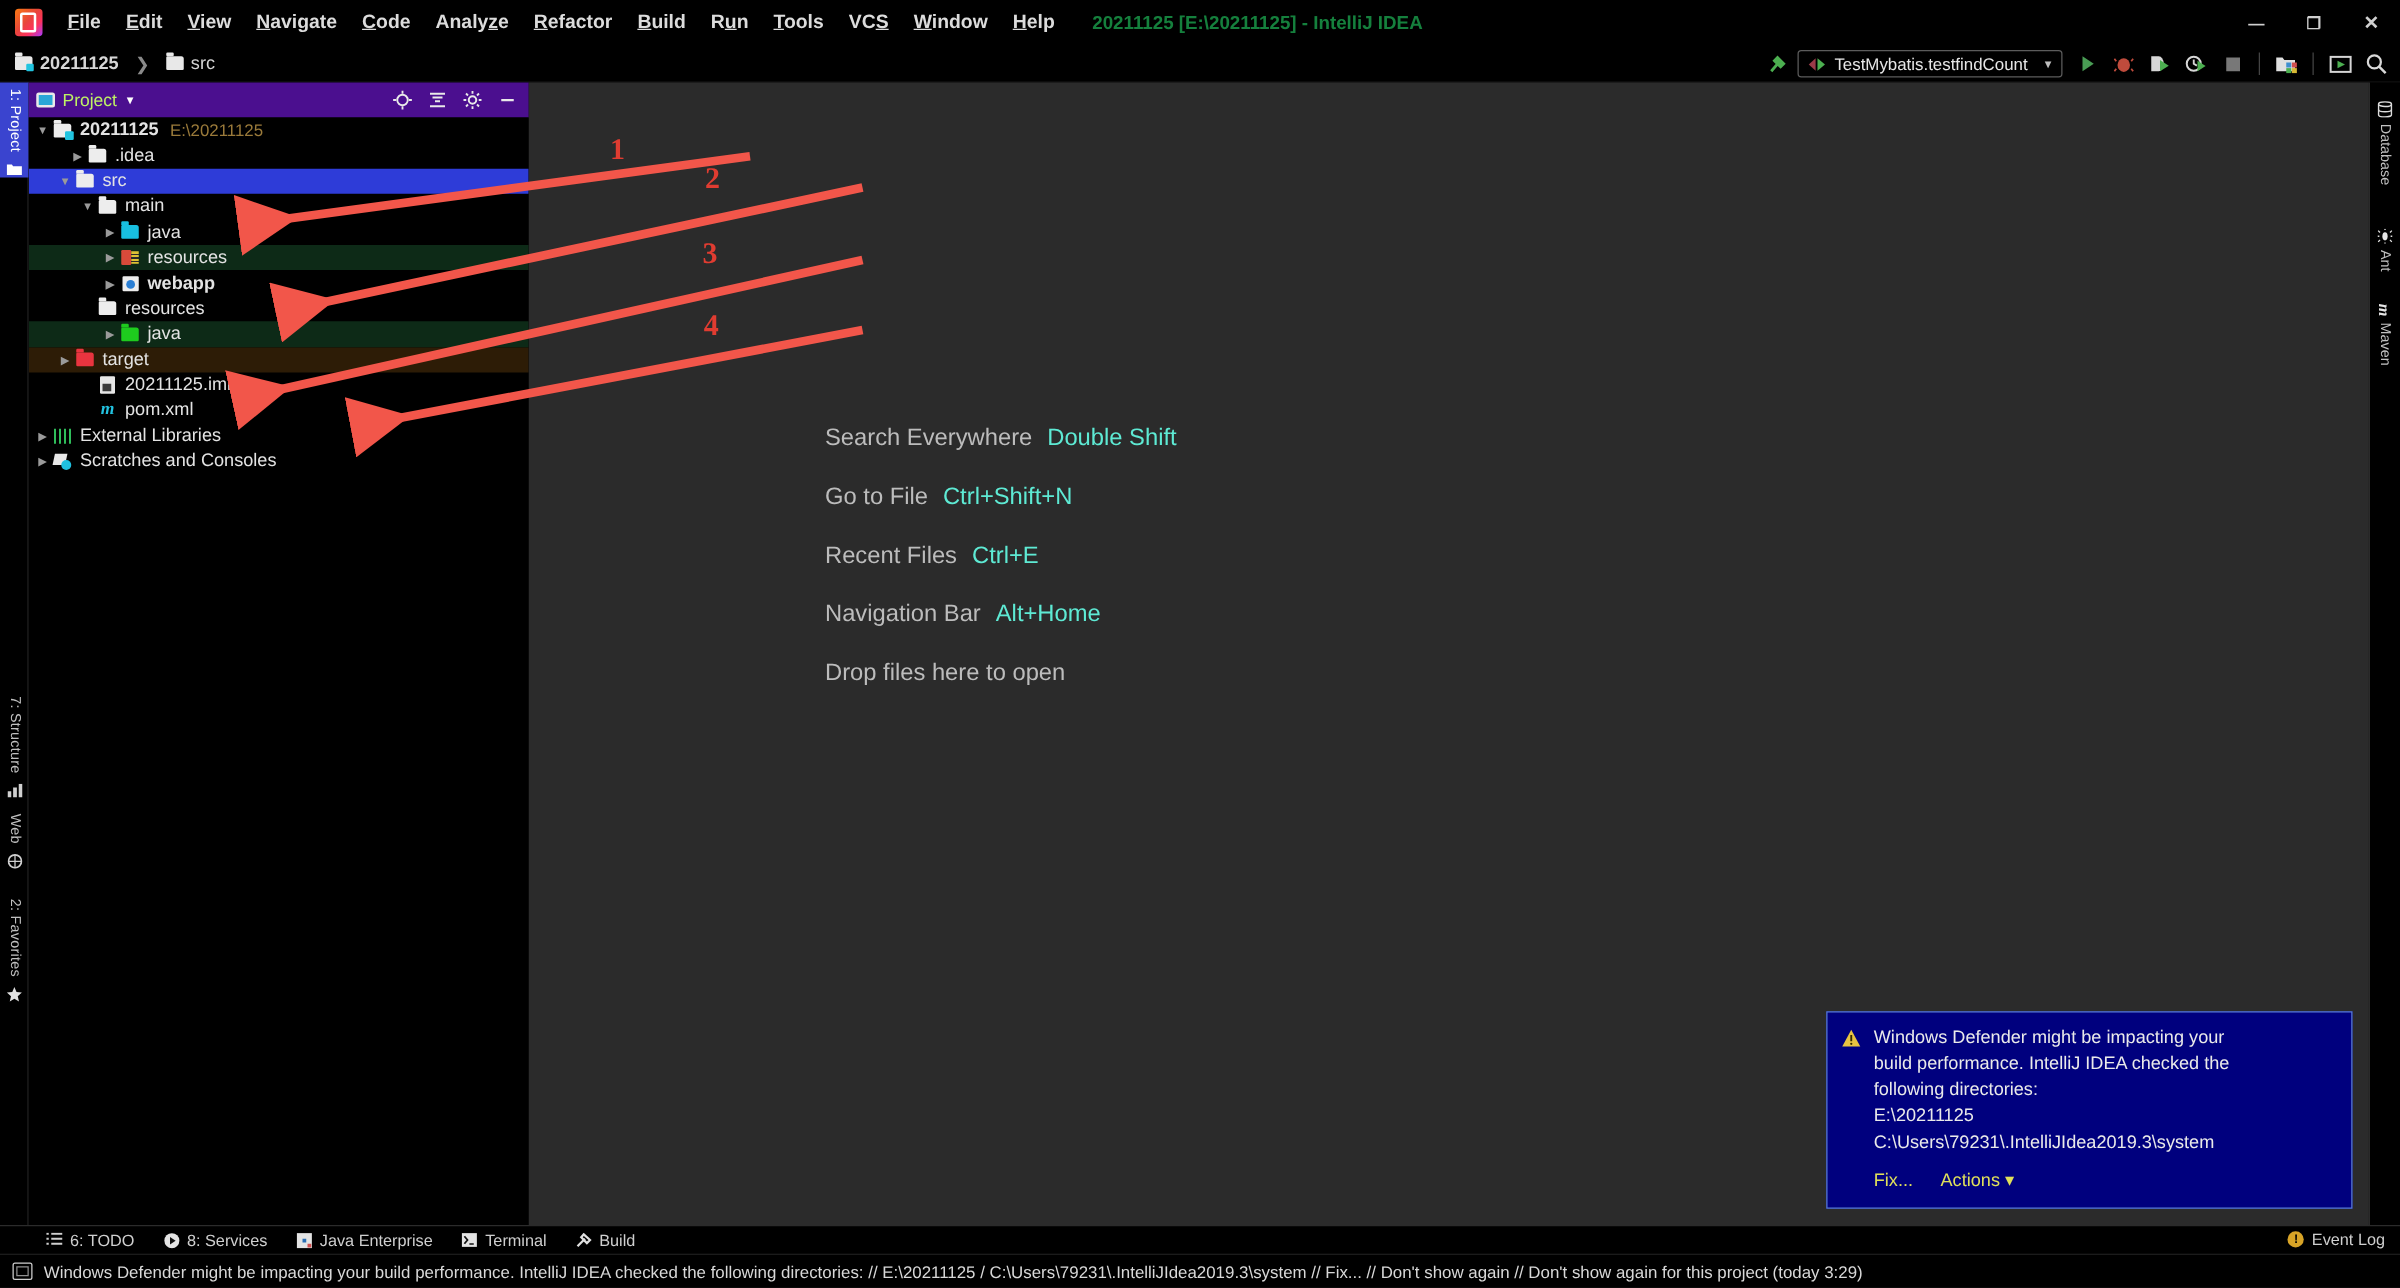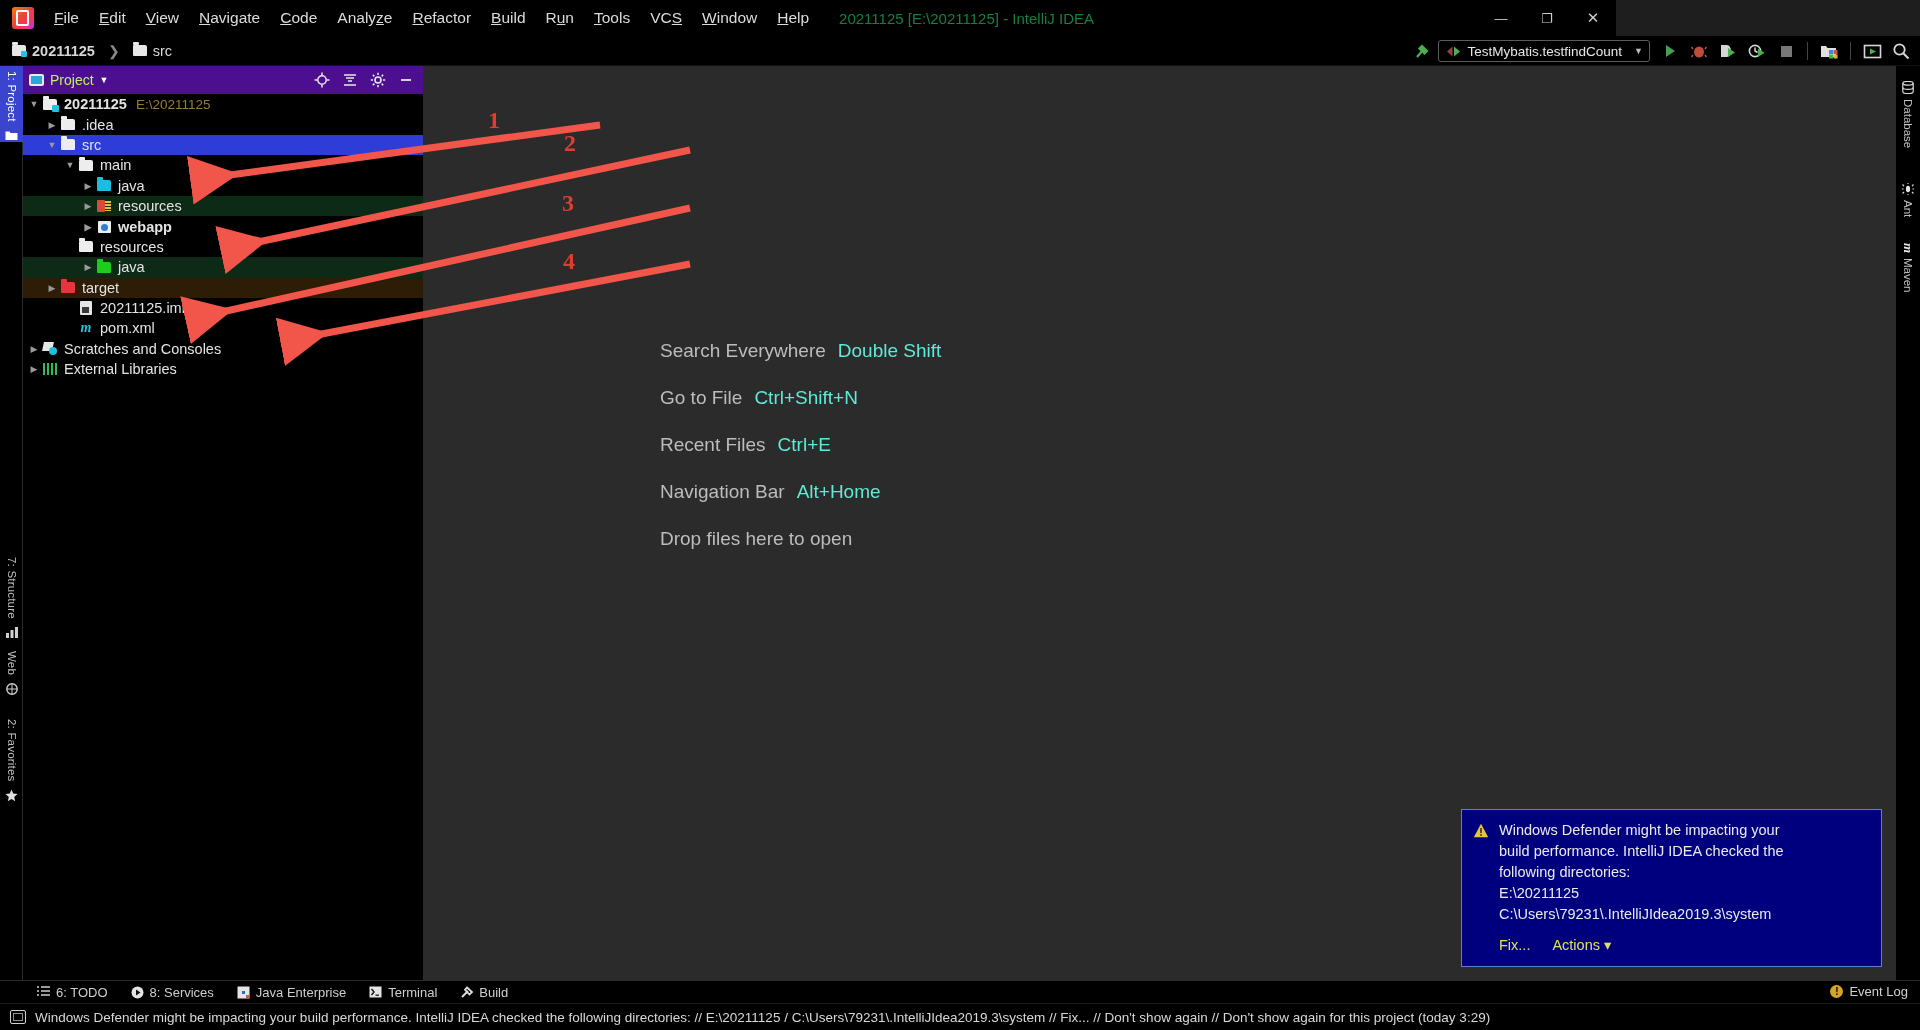--- a/index.html
+++ b/index.html
@@ -7,22 +7,22 @@
     width: 1920px; height: 1030px;
     background: #000;
     font-family: "Liberation Sans", sans-serif;
     overflow: hidden;
     color: #bbbbbb;
   }
   #app { position: relative; width:1920px; height:1030px; background:#1e1e1e; }
 
   
   .menubar {
-    position:absolute; left:0; top:0; width:1616px; height:36px;
-    background:#000; display:flex; align-items:center; padding-left:8px;
+    position:absolute; left:0; top:0; width:1920px; height:36px;
+    background:#000; display:flex; align-items:center; padding-left:8px;font-weight:bold;
   }
   .ij-logo {
     width:22px;height:22px;margin:0 10px 0 4px;border-radius:3px;
     background: linear-gradient(135deg,#f97a12 0%,#e8453c 45%,#fe315d 70%,#a63bff 100%);
     position:relative; flex:none;
   }
   .ij-logo::after{
     content:""; position:absolute; left:4px; top:3px; width:13px; height:16px;
     border:2px solid #fff; border-radius:2px; box-sizing:border-box;
     background:transparent;
@@ -381,21 +381,21 @@
     </div>
     <div class="tree" id="tree">
         <div class="row" style="padding-left: 4px;">
           <span class="arrow open"></span>
           <span class="ic">
             <span class="fld badge"></span>
           </span>
           <span class="lbl bold">20211125</span>
           <span class="path">E:\20211125</span>
         </div>
-        <div class="row" style="padding-left: 22px;">
+        <div class="row" style="padding-left: 32px;">
           <span class="arrow closed"></span>
           <span class="ic">
             <span class="fld"></span>
           </span>
           <span class="lbl">.idea</span>
         </div>
         <div class="row sel-blue" style="padding-left: 22px;">
           <span class="arrow open"></span>
           <span class="ic">
             <span class="fld"></span>
@@ -461,30 +461,30 @@
         <div class="row" style="padding-left: 40px;">
           <span class="arrow"></span>
           <span class="ic">
             <span class="mic">m</span>
           </span>
           <span class="lbl">pom.xml</span>
         </div>
         <div class="row" style="padding-left: 4px;">
           <span class="arrow closed"></span>
           <span class="ic">
+            <span class="libic"></span>
+          </span>
+          <span class="lbl">External Libraries</span>
+        </div>
+        <div class="row" style="padding-left: 4px;">
+          <span class="arrow closed"></span>
+          <span class="ic">
             <span class="scic"></span>
           </span>
           <span class="lbl">Scratches and Consoles</span>
-        </div>
-        <div class="row" style="padding-left: 4px;">
-          <span class="arrow closed"></span>
-          <span class="ic">
-            <span class="libic"></span>
-          </span>
-          <span class="lbl">External Libraries</span>
         </div>
       </div>
   </div>
 
   <div class="editor">
     <div class="welcome" id="welcome">
         <div class="wline">
           <span>Search Everywhere</span>
           <span class="shortcut">Double Shift</span>
         </div>

